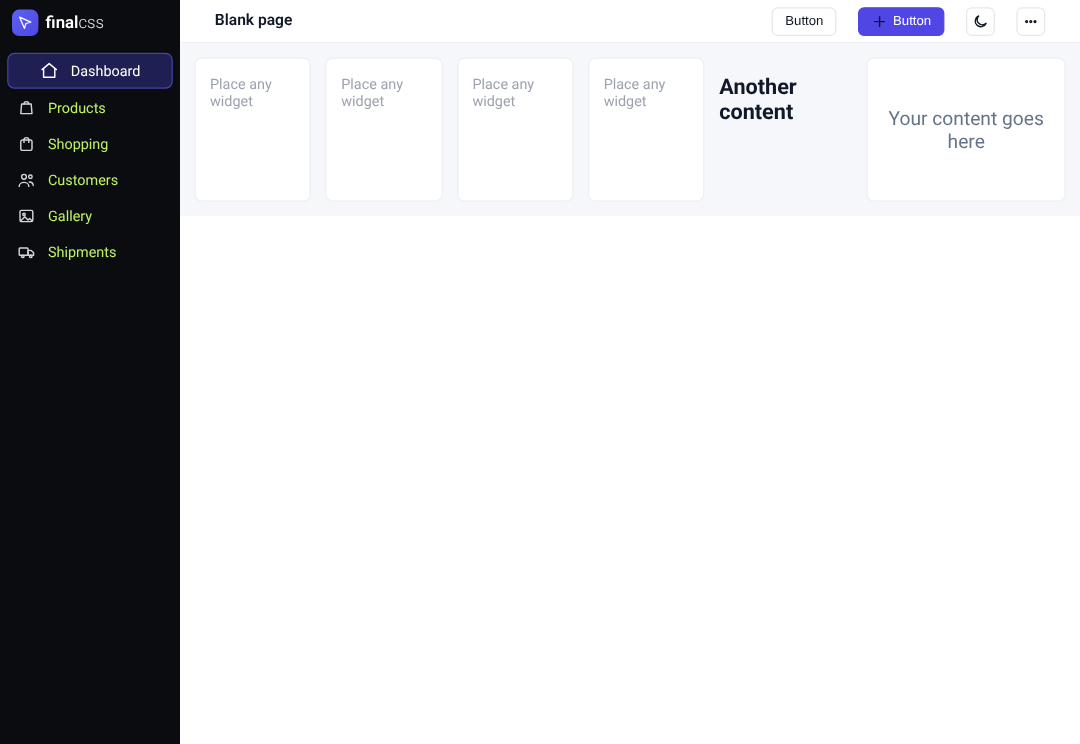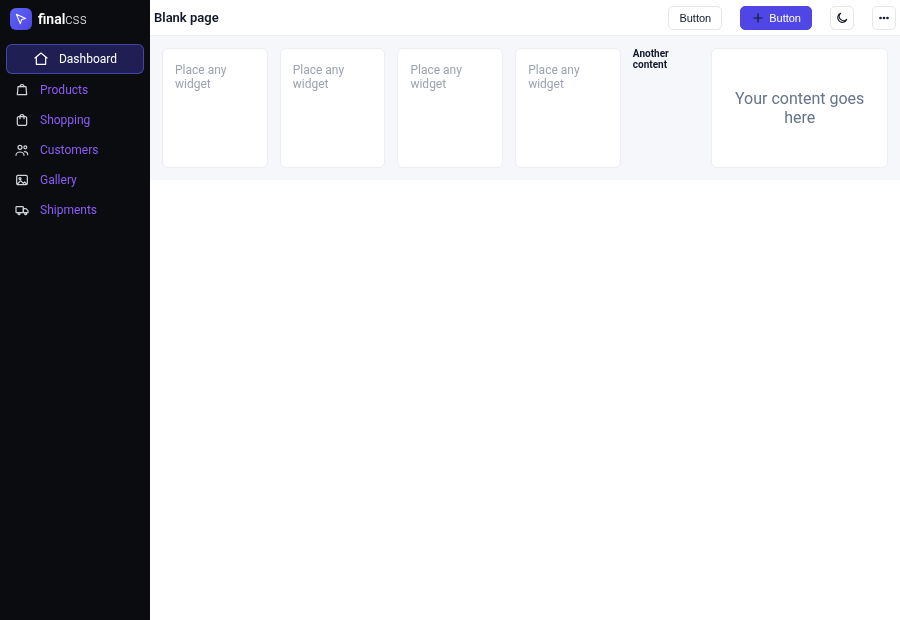--- a/index.html
+++ b/index.html
@@ -9,43 +9,43 @@
   
   .sidebar { width: 150px; background: #0b0c10; color: #e5e7eb; display: flex; flex-direction: column; }
   .logo-wrap { display: flex; align-items: center; gap: 6px; padding: 8px 10px; }
   .logo-badge { width: 22px; height: 22px; border-radius: 6px; background: linear-gradient(135deg,#5b63f2,#4f46e5); display:flex; align-items:center; justify-content:center; }
   .logo-badge svg { width:14px; height:14px; stroke:#fff; }
   .logo-text { font-size: 14px; color:#fff; }
   .logo-text .bold { font-weight:600; }
   .logo-text .light { font-weight:300; opacity:.9; }
 
   .nav { padding: 6px 6px; display:flex; flex-direction:column; gap:2px; }
-  .nav-item { display:flex; align-items:center; gap:10px; padding: 6px 8px; border-radius: 6px; font-size: 12px; color:#8b5cf6; cursor:pointer; }
+  .nav-item { display:flex; align-items:center; gap:10px; padding: 6px 8px; border-radius: 6px; font-size: 12px; color:#bef264; cursor:pointer; }
   .nav-item.active { background: rgba(79,70,229,0.32); border:1px solid rgba(99,102,241,0.55); color:#fff;justify-content:center; }
   .nav-item .icon { width:16px; height:16px; display:flex; align-items:center; justify-content:center; }
   .nav-item .icon svg { width:16px; height:16px; stroke:#d1d5db; }
   .nav-item.active .icon svg { stroke:#fff; }
 
   
   .main { flex:1; display:flex; flex-direction:column; min-width:0; }
-  .header { height:36px; display:flex; align-items:center; justify-content:space-between; padding: 0 4px; border-bottom:1px solid #eceef2; }
+  .header { height:36px; display:flex; align-items:center; justify-content:space-between; padding: 0 29px; border-bottom:1px solid #eceef2; }
   .header-title { font-size:13px; font-weight:600; color:#111827; }
   .header-actions { display:flex; align-items:flex-end; gap:18px; }
   .btn { height:24px; padding: 0 10px; border-radius:5px; font-size:11px; display:flex; align-items:center; gap:4px; cursor:pointer; border:1px solid #e5e7eb; background:#fff; color:#111827; }
   .btn-primary { background:#4f46e5; color:#fff; border-color:#4f46e5; }
   .btn-primary svg { stroke:#fff; }
   .icon-btn { width:24px; height:24px; padding:0; justify-content:center; }
   .icon-btn svg, .btn svg { width:14px; height:14px; stroke:#111827; stroke-width:2; }
 
   .content-area { background:#f5f7fb; padding: 12px; display:flex; flex-direction:row; gap:12px; }
   .row4 { display:grid; grid-template-columns: repeat(4,1fr); gap:12px; }
   .card { background:#fff; border:1px solid #eceef2; border-radius:6px; padding: 14px 12px; min-height:50px; }
   .placeholder { color:#9ca3af; font-size:12px; }
 
-  .section-title { font-size:10px; font-weight:700; color:#111827; }
+  .section-title { font-size:18px; font-weight:700; color:#111827;margin-top:14px; }
   .frame-centered { padding: 40px 12px; text-align:center; }
   .frame-centered .msg { color:#64748b; font-size:16px; }
 
   svg { fill:none; stroke-width:1.8; stroke-linecap:round; stroke-linejoin:round; }
 </style>
 </head>
 <body>
 
 <div class="app">
   <aside class="sidebar">

